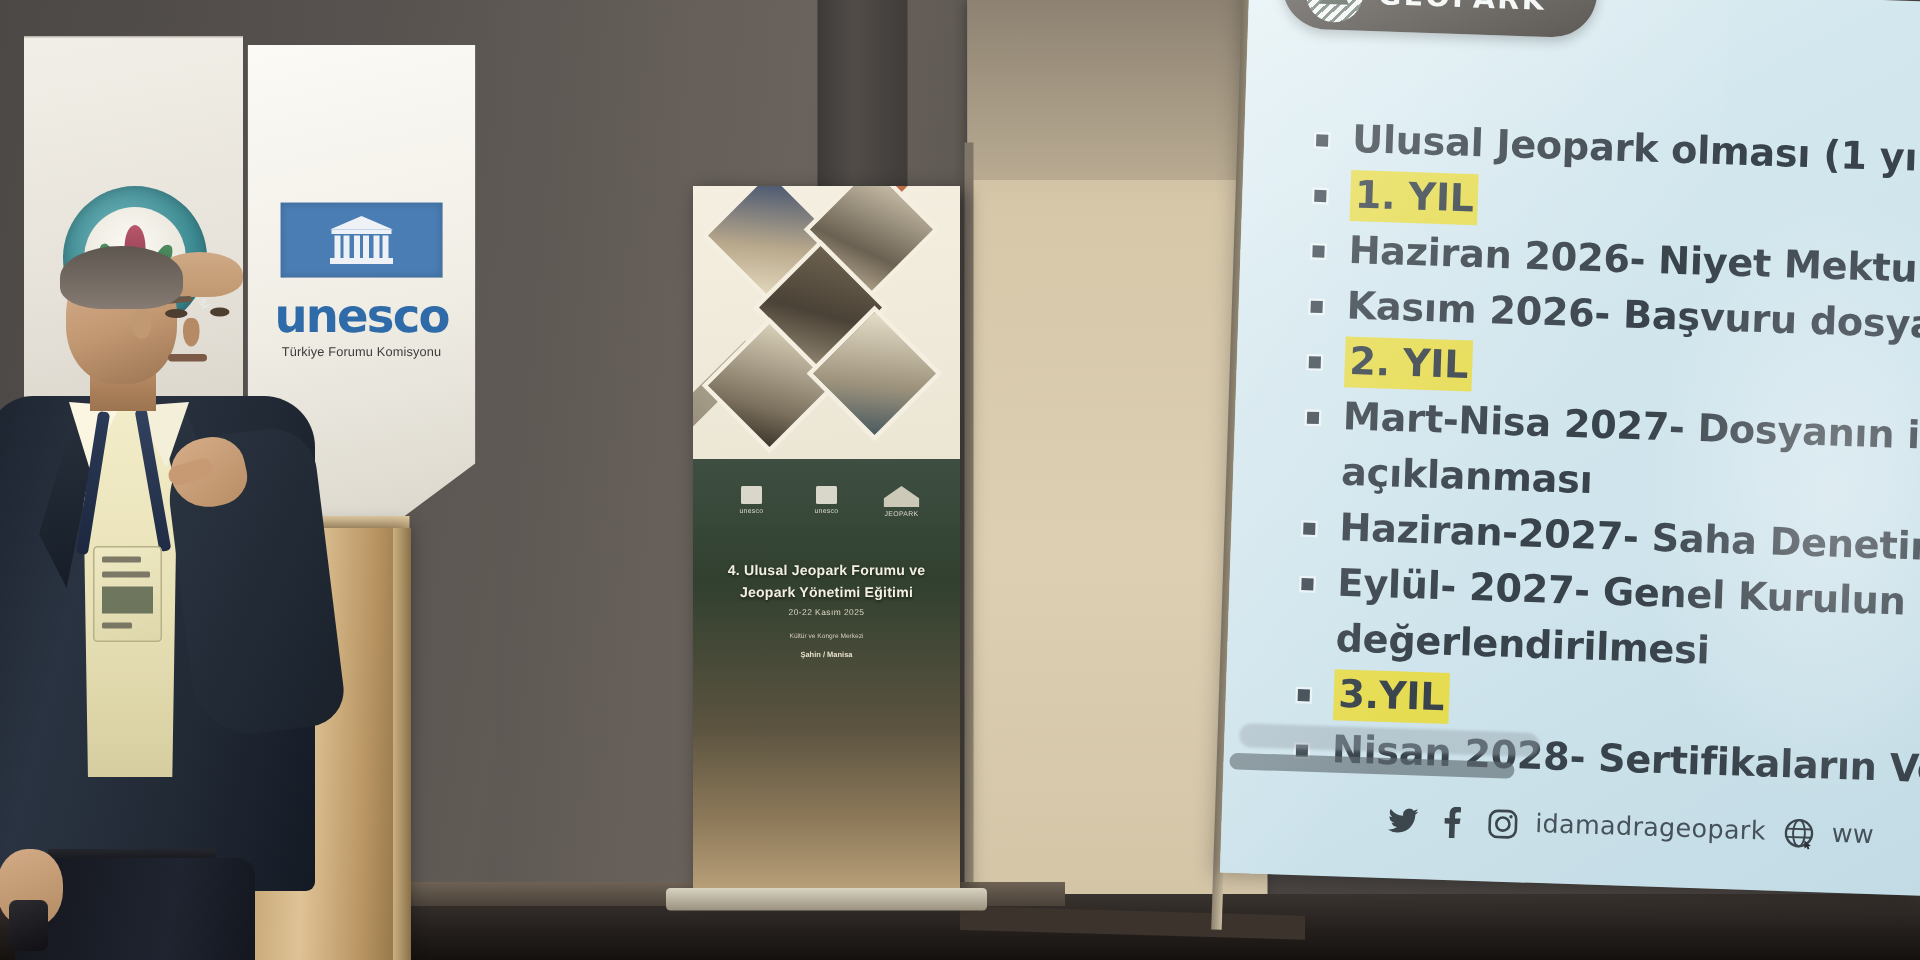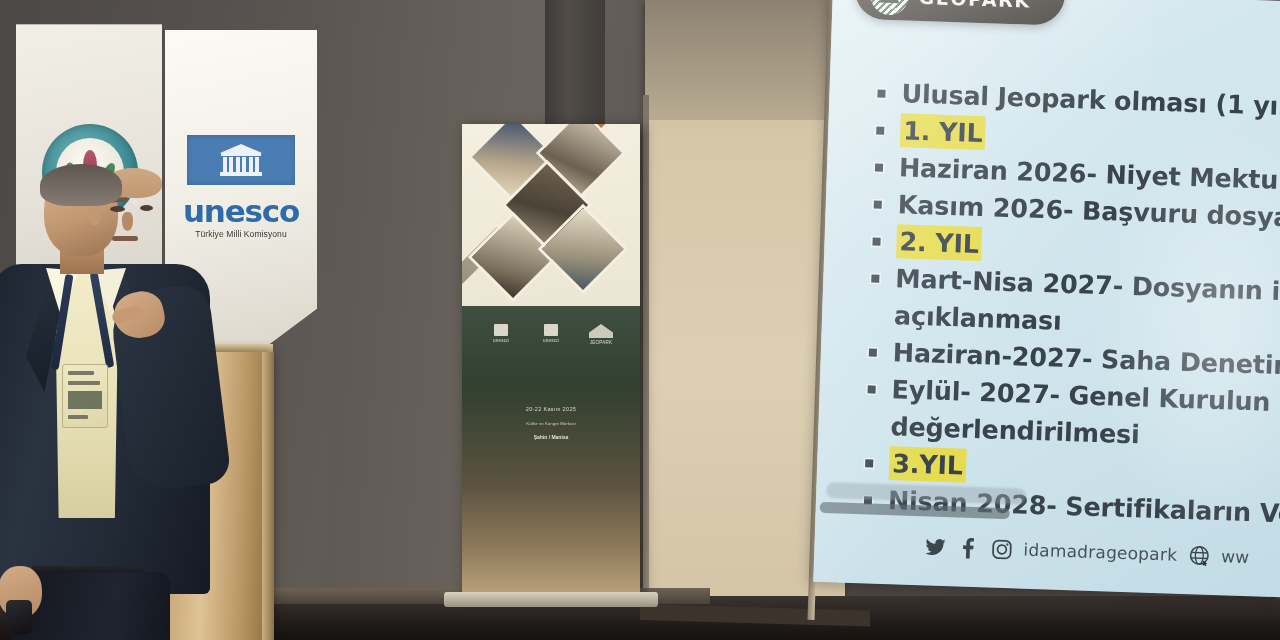--- a/index.html
+++ b/index.html
@@ -440,21 +440,21 @@
             <i></i>
             <i></i>
             <i></i>
             <i></i>
             <i></i>
           </div>
         <div class="base"></div>
       </div>
     </div>
     <div class="unesco-word">unesco</div>
-    <div class="unesco-sub">Türkiye Milli Komisyonu</div>
+    <div class="unesco-sub">Türkiye Forumu Komisyonu</div>
   </div>
 
   <div class="podium-top"></div>
   <div class="podium"></div>
   <div class="podium-edge"></div>
 
   <div class="person">
     <div class="jacket"></div>
     <div class="shirt"></div>
     <div class="lapelL"></div>
@@ -508,20 +508,21 @@
         </div>
         <div class="ru-logo">
           <div class="box"></div>
           <div class="txt">unesco</div>
         </div>
         <div class="ru-logo geo">
           <div class="box"></div>
           <div class="txt">JEOPARK</div>
         </div>
       </div>
+      <div class="ru-title">4. Ulusal Jeopark Forumu ve Jeopark Yönetimi Eğitimi</div>
       <div class="ru-date">20-22 Kasım 2025</div>
       <div class="ru-venue">Kültür ve Kongre Merkezi</div>
       <div class="ru-city">Şahin / Manisa</div>
 
     </div>
   </div>
   <div class="rollup-foot"></div>
 
   <div class="screen-bezel-l"></div>
   <div class="screen-wrap">

